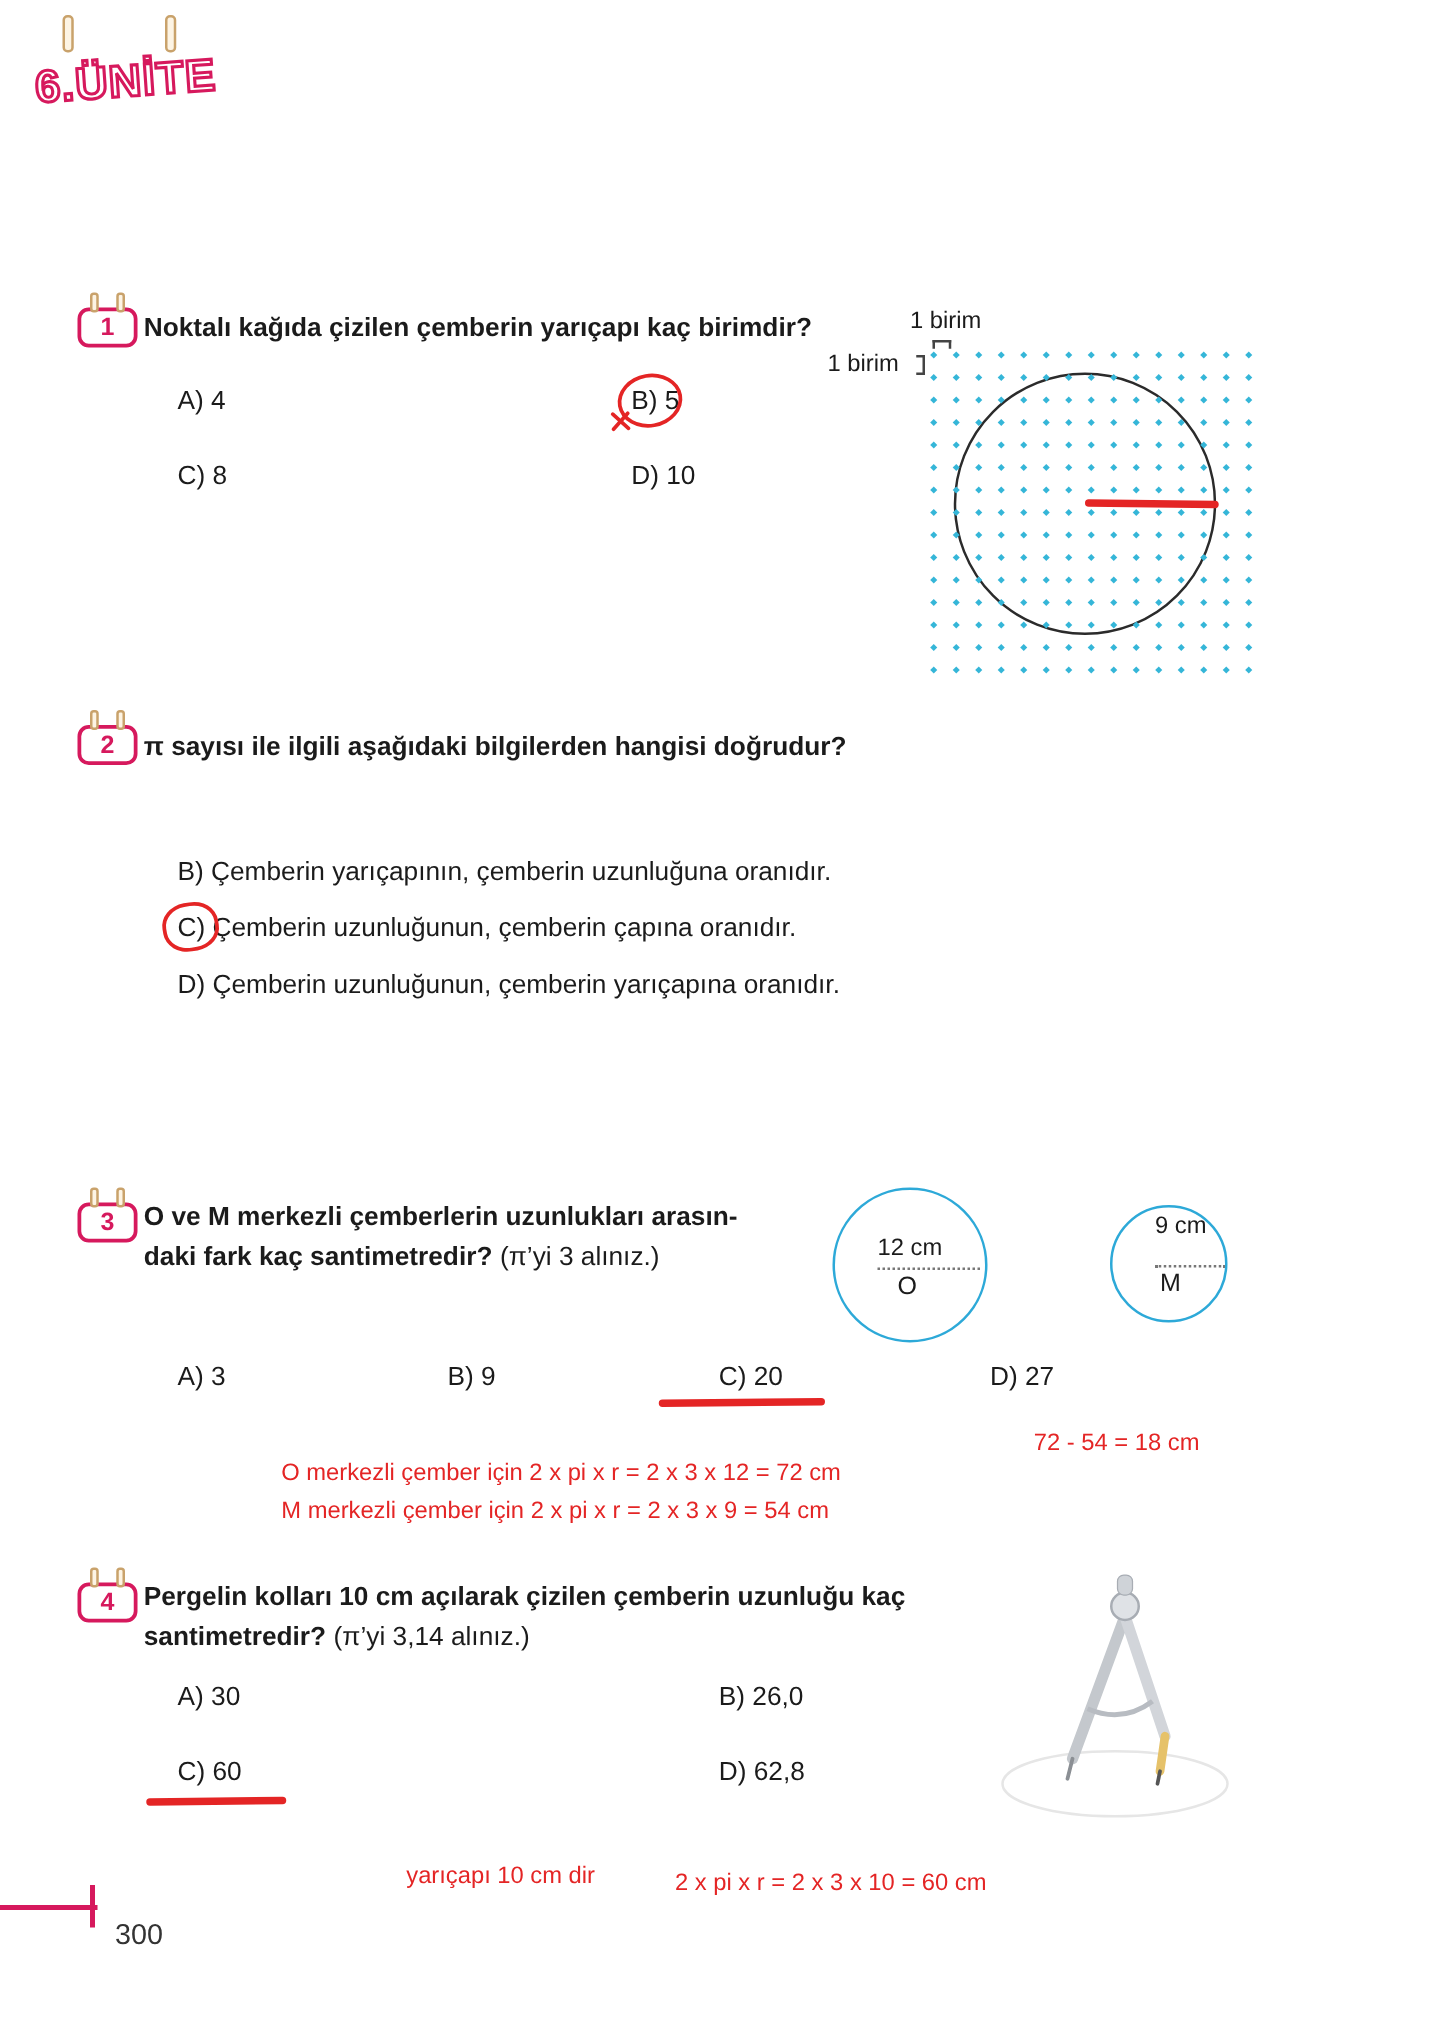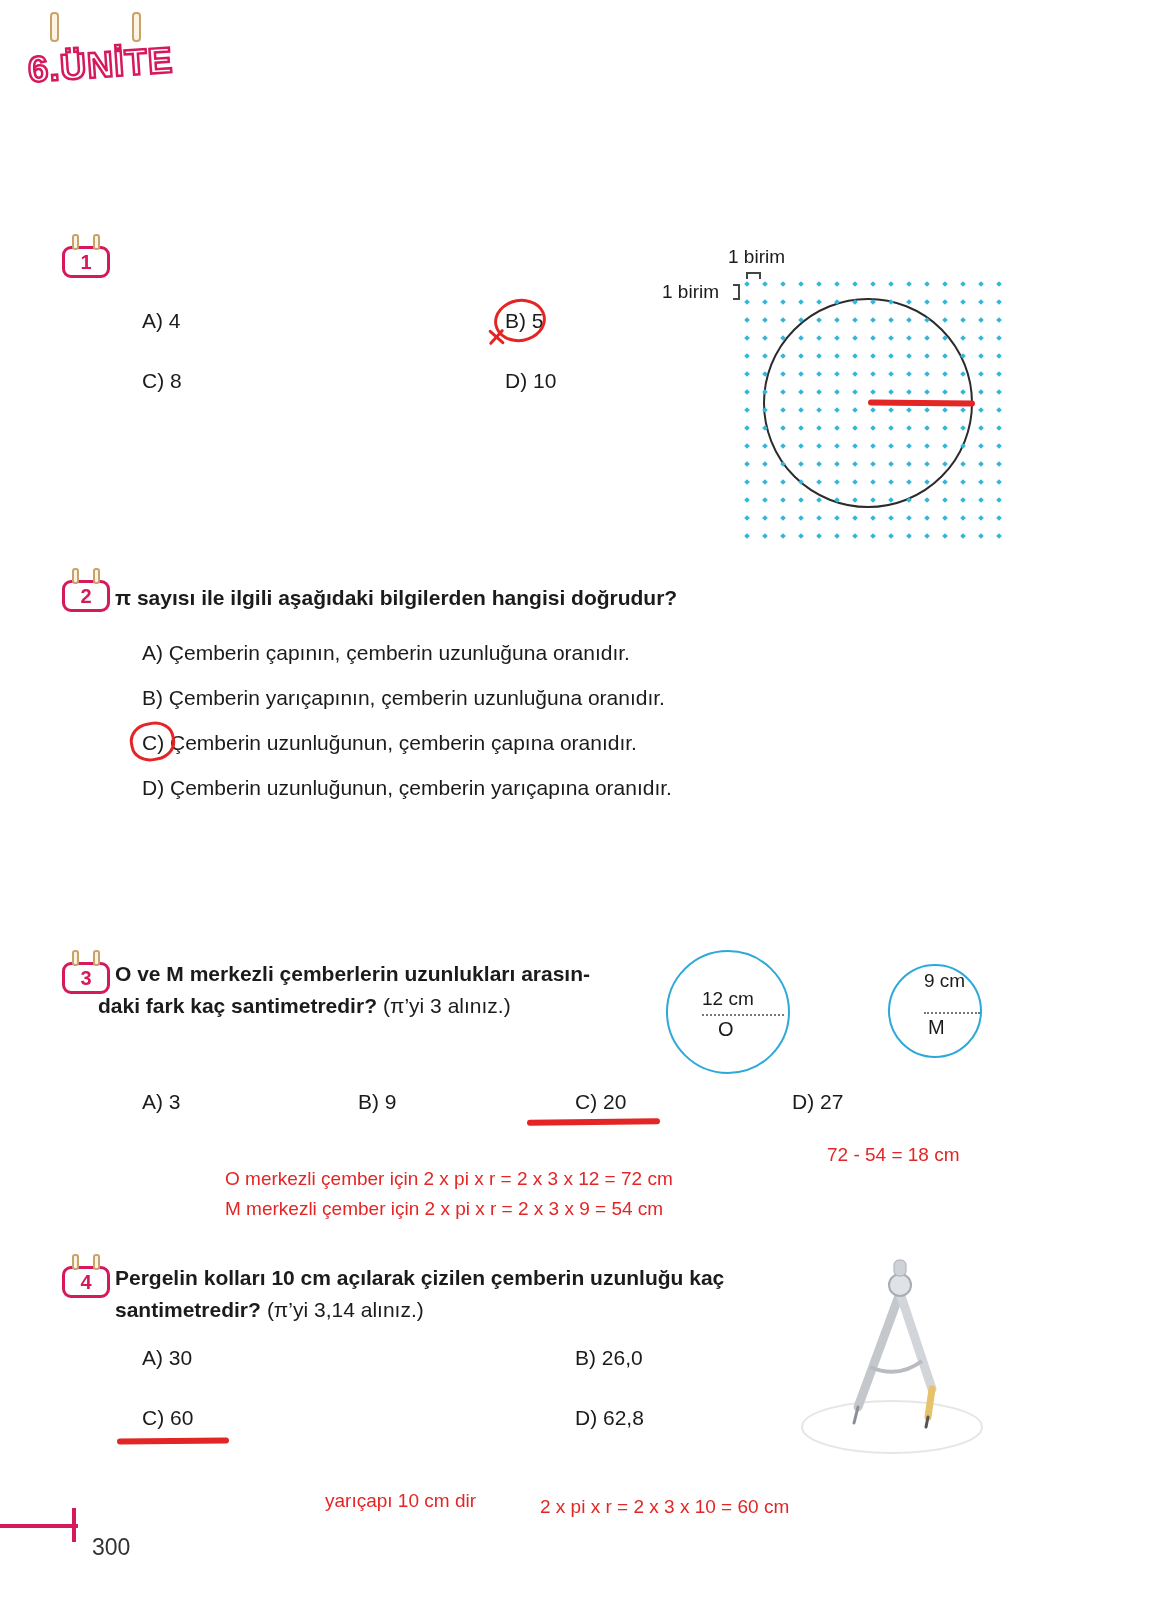--- a/index.html
+++ b/index.html
@@ -76,20 +76,21 @@
     <span class="logo-pin lp2"></span>
     <span class="logo-text">6.ÜNİTE</span>
   </div>
 
 
   <div class="qbadge" style="left:62px;top:246px">
     <span class="pin p1"></span>
     <span class="pin p2"></span>
     <span class="qnum">1</span>
   </div>
+  <div class="qtext bold" style="left:115px;top:249px;width:580px">Noktalı kağıda çizilen çemberin yarıçapı kaç birimdir?</div>
 
   <span class="unit-label" style="left:728px;top:246px">1 birim</span>
   <span class="hbracket" style="left:746px;top:272px"></span>
   <span class="unit-label" style="left:662px;top:281px">1 birim</span>
   <span class="vbracket" style="left:733px;top:284px"></span>
 
   <div class="dot-grid">
     <div class="grid-circle"></div>
     <div class="radius-line"></div>
   <span class="dot" style="left: 0px; top: 0px;"></span>
@@ -327,34 +328,33 @@
   <div class="mark-circle" style="left:494px;top:299px;width:52px;height:43px"></div>
   <div class="xmark" style="left:487px;top:327px"></div>
 
   <div class="qbadge" style="left:62px;top:580px">
     <span class="pin p1"></span>
     <span class="pin p2"></span>
     <span class="qnum">2</span>
   </div>
   <div class="qtext bold" style="left:115px;top:584px;width:640px">π sayısı ile ilgili aşağıdaki bilgilerden hangisi doğrudur?</div>
 
-  <span class="opt" style="left:142px;top:641px">A) Çemberin çapının, çemberin uzunluğuna oranıdır.</span>
   <span class="opt" style="left:142px;top:686px">B) Çemberin yarıçapının, çemberin uzunluğuna oranıdır.</span>
   <span class="opt" style="left:142px;top:731px">C) Çemberin uzunluğunun, çemberin çapına oranıdır.</span>
   <span class="opt" style="left:142px;top:776px">D) Çemberin uzunluğunun, çemberin yarıçapına oranıdır.</span>
 
   <div class="mark-circle" style="left:130px;top:722px;width:45px;height:39px;border-radius:45%"></div>
 
   <div class="qbadge" style="left:62px;top:962px">
     <span class="pin p1"></span>
     <span class="pin p2"></span>
     <span class="qnum">3</span>
   </div>
   <div class="qtext bold" style="left:115px;top:960px;width:540px">O ve M merkezli çemberlerin uzunlukları arasın-</div>
-  <div class="qtext" style="left:98px;top:992px;width:560px">
+  <div class="qtext" style="left:115px;top:992px;width:560px">
     <span class="bold">daki fark kaç santimetredir?</span><span class="note">(π’yi 3 alınız.)</span>
   </div>
 
   <div class="c3" style="left:666px;top:950px;width:124px;height:124px">
     <span class="clabel" style="left:34px;top:36px">12 cm</span>
     <span class="dotline" style="left:34px;top:62px;width:82px"></span>
     <span class="cletter" style="left:50px;top:66px">O</span>
   </div>
 
   <div class="c3" style="left:888px;top:964px;width:94px;height:94px">

